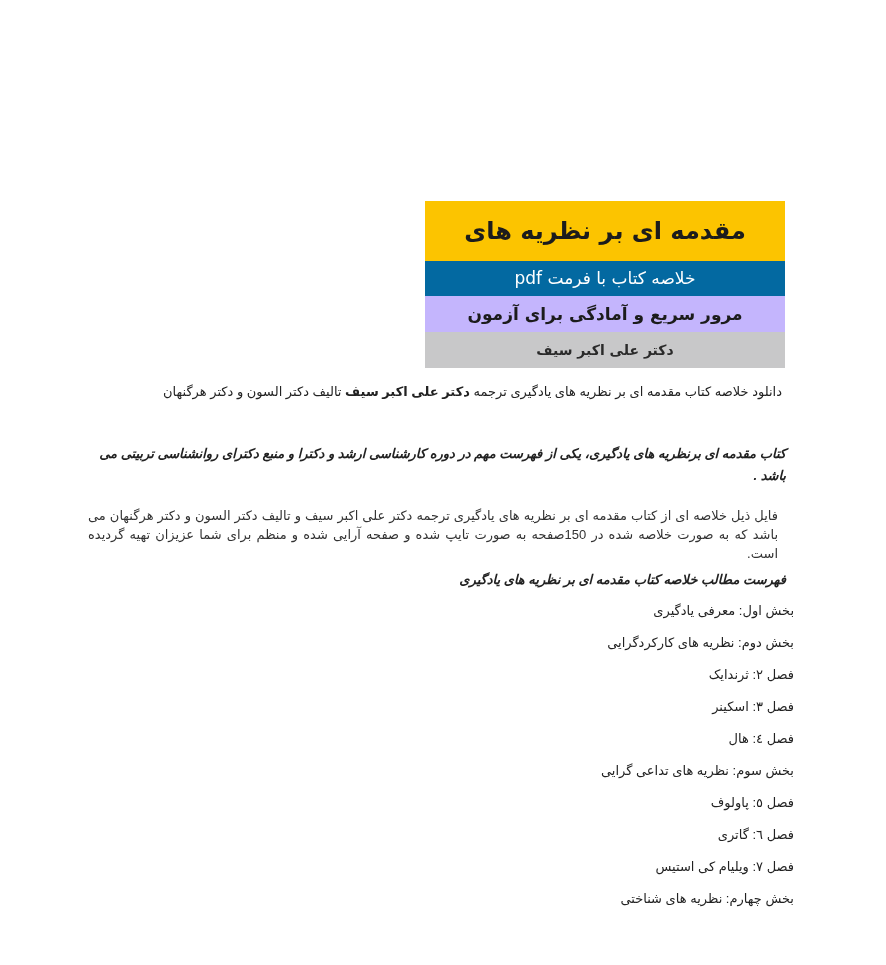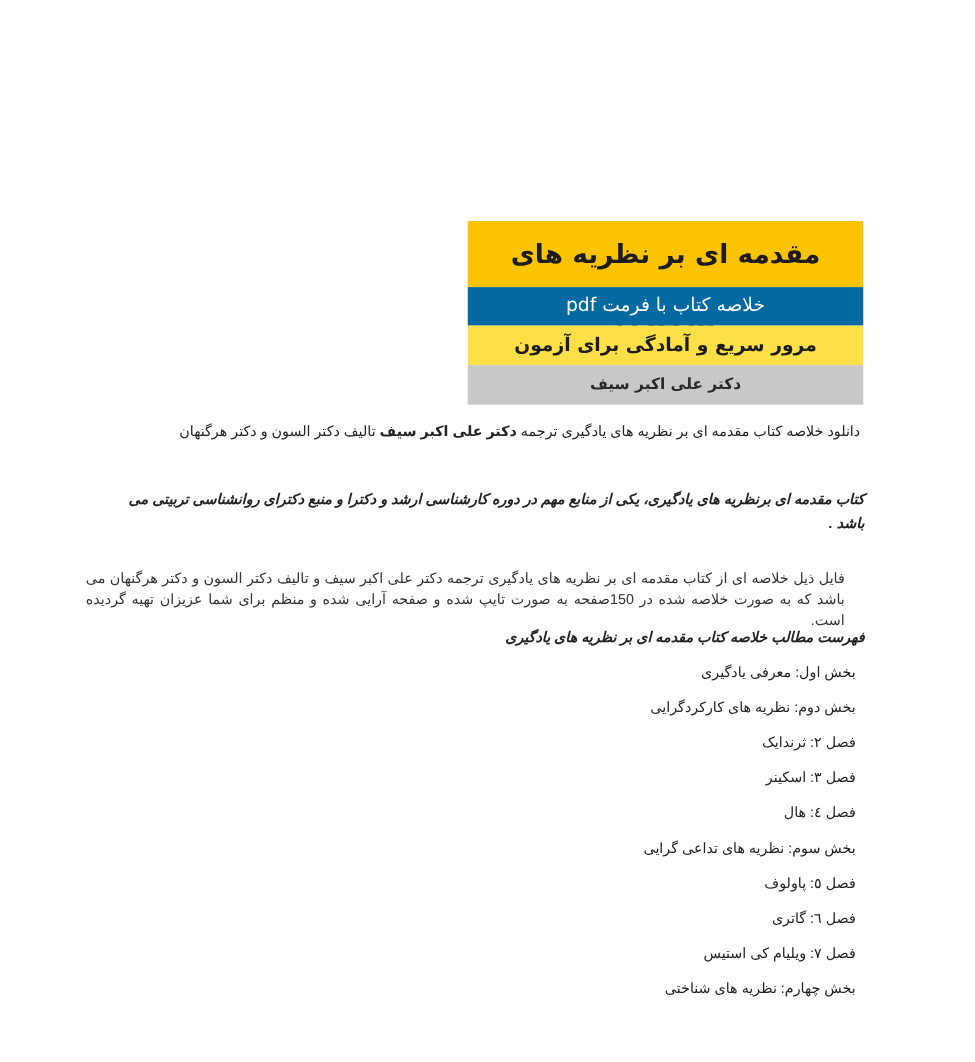--- a/index.html
+++ b/index.html
@@ -93,21 +93,21 @@
     }
     .band-2 {
       top: 253px; height: 35px;
       background: #0369a1;
       color: #ffffff;
       font-size: 17px;
       line-height: 35px;
     }
     .band-3 {
       top: 288px; height: 36px;
-      background: #fde047;
+      background: #c4b5fd;
       color: #1c1c1c;
       font-size: 17px;
       line-height: 36px;
       font-weight: bold;
     }
     .band-4 {
       top: 324px; height: 36px;
       background: #c8c8c9;
       color: #2a2a2a;
       font-size: 14px;
@@ -151,21 +151,21 @@
     .toc-title {
       right: 100px;
       top: 570px;
       width: 500px;
       font-size: 13px;
       line-height: 20px;
       font-weight: bold;
     }
     .toc {
       position: absolute;
-      right: 108px;
+      right: 92px;
       top: 600px;
       width: 400px;
       margin: 0;
       padding: 0;
       list-style: none;
       direction: rtl;
       text-align: right;
     }
     .toc li {
       height: 32px;
@@ -182,23 +182,23 @@
   <div class="band band-1">مقدمه ای بر نظریه های یادگیری</div>
   <div class="band band-2">خلاصه کتاب با فرمت pdf</div>
   <div class="band band-3">مرور سریع و آمادگی برای آزمون</div>
   <div class="band band-4">دکتر علی اکبر سیف</div>
 </div>
 
 <p class="text-block intro" style="margin:4px;">
   <span>دانلود خلاصه کتاب مقدمه ای بر نظریه های یادگیری ترجمه </span><b>دکتر علی اکبر سیف</b><span> تالیف دکتر السون و دکتر هرگنهان</span>
 </p>
 
-<p class="text-block lead" style="margin:0;">کتاب مقدمه ای برنظریه های یادگیری، یکی از منابع مهم در دوره کارشناسی ارشد و دکترا و منبع دکترای روانشناسی تربیتی می باشد .</p>
-
-<p class="text-block desc" style="margin:18px;">فایل ذیل خلاصه ای از کتاب مقدمه ای بر نظریه های یادگیری ترجمه دکتر علی اکبر سیف و تالیف دکتر السون و دکتر هرگنهان می باشد که به صورت خلاصه شده در 150صفحه به صورت تایپ شده و صفحه آرایی شده و منظم برای شما عزیزان تهیه گردیده است.</p>
+<p class="text-block lead" style="margin:0;">کتاب مقدمه ای برنظریه های یادگیری، یکی از فهرست مهم در دوره کارشناسی ارشد و دکترا و منبع دکترای روانشناسی تربیتی می باشد .</p>
+
+<p class="text-block desc" style="margin:8px;">فایل ذیل خلاصه ای از کتاب مقدمه ای بر نظریه های یادگیری ترجمه دکتر علی اکبر سیف و تالیف دکتر السون و دکتر هرگنهان می باشد که به صورت خلاصه شده در 150صفحه به صورت تایپ شده و صفحه آرایی شده و منظم برای شما عزیزان تهیه گردیده است.</p>
 
 <h3 class="text-block toc-title" style="margin:0;font-style:italic;">فهرست مطالب خلاصه کتاب مقدمه ای بر نظریه های یادگیری</h3>
 
 <ul class="toc">
   <li>بخش اول: معرفی یادگیری</li>
   <li>بخش دوم: نظریه های کارکردگرایی</li>
   <li>فصل ۲: ثرندایک</li>
   <li>فصل ۳: اسکینر</li>
   <li>فصل ٤: هال</li>
   <li>بخش سوم: نظریه های تداعی گرایی</li>

